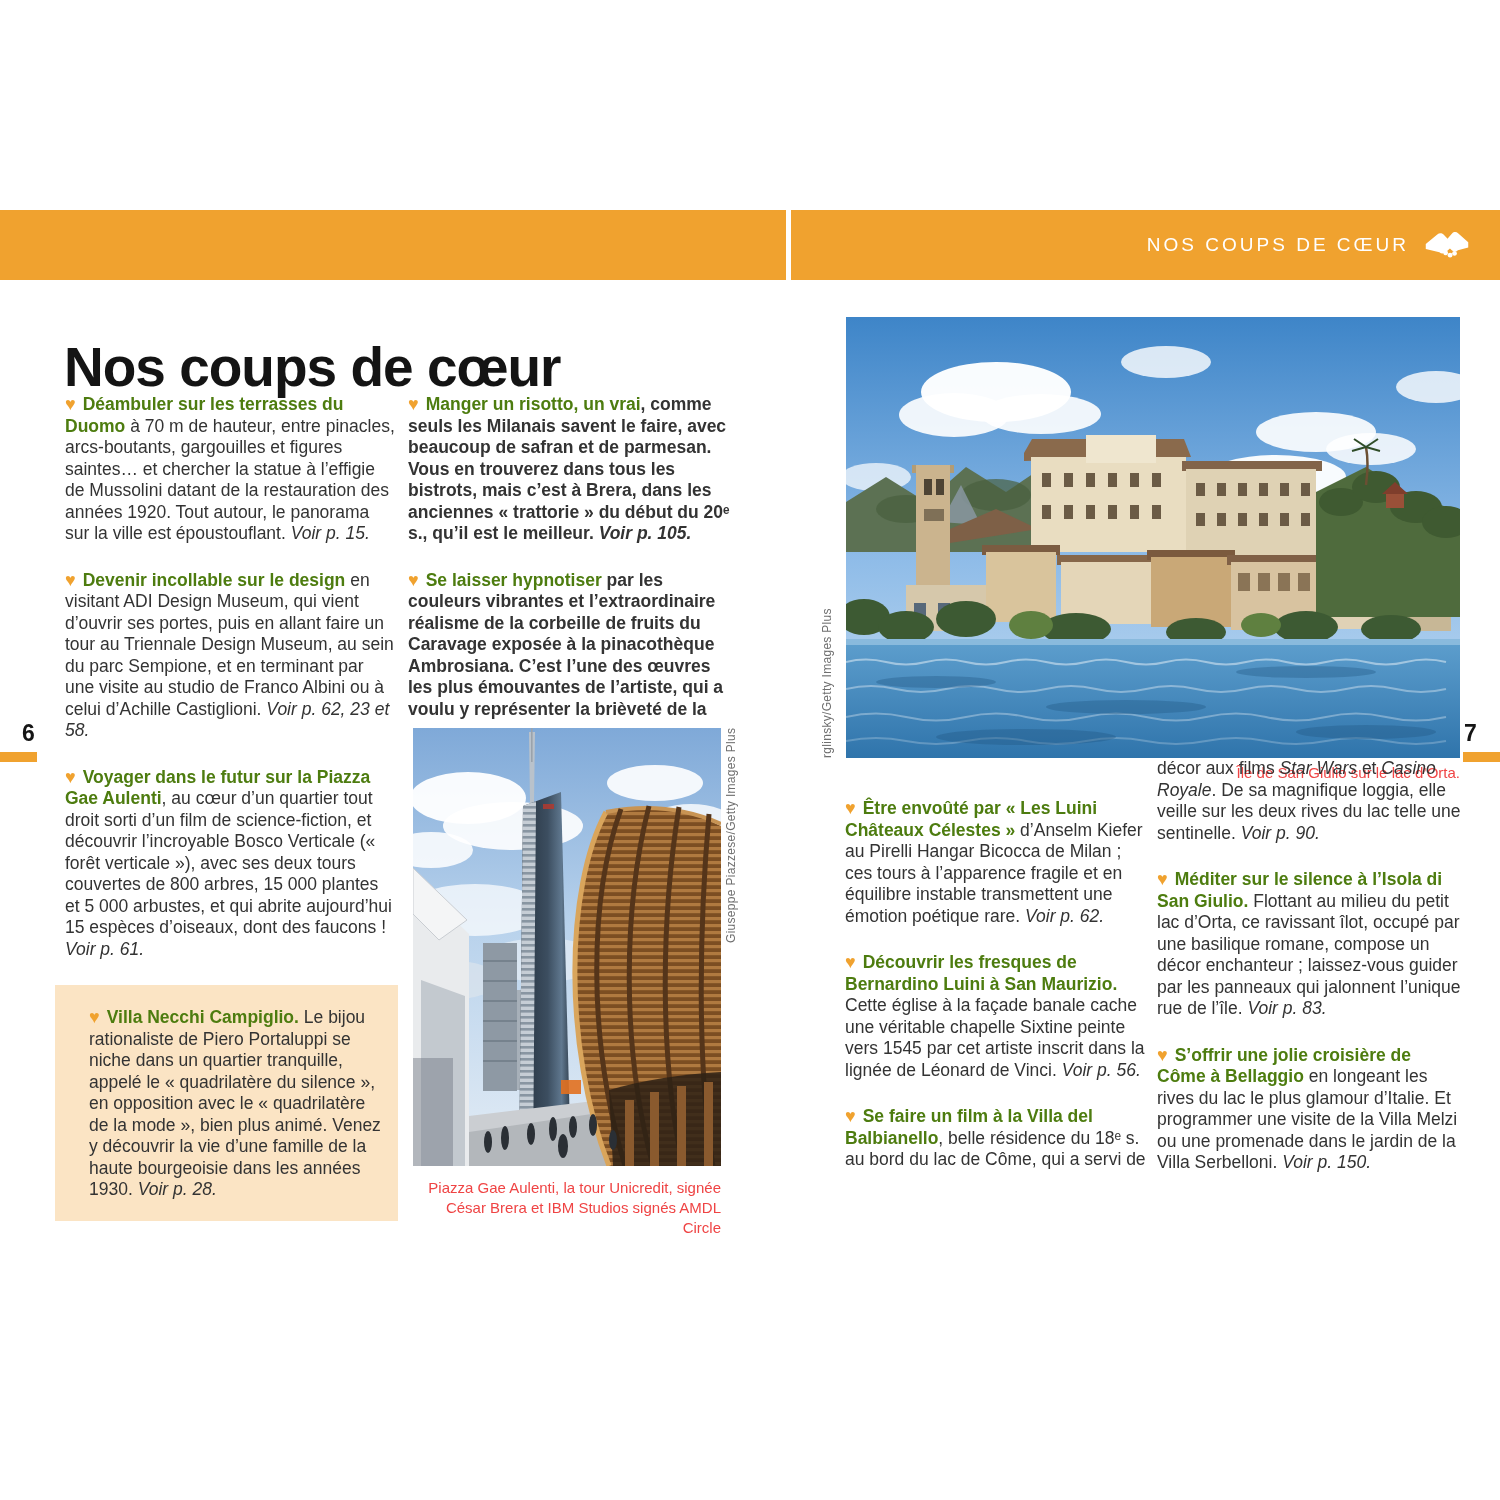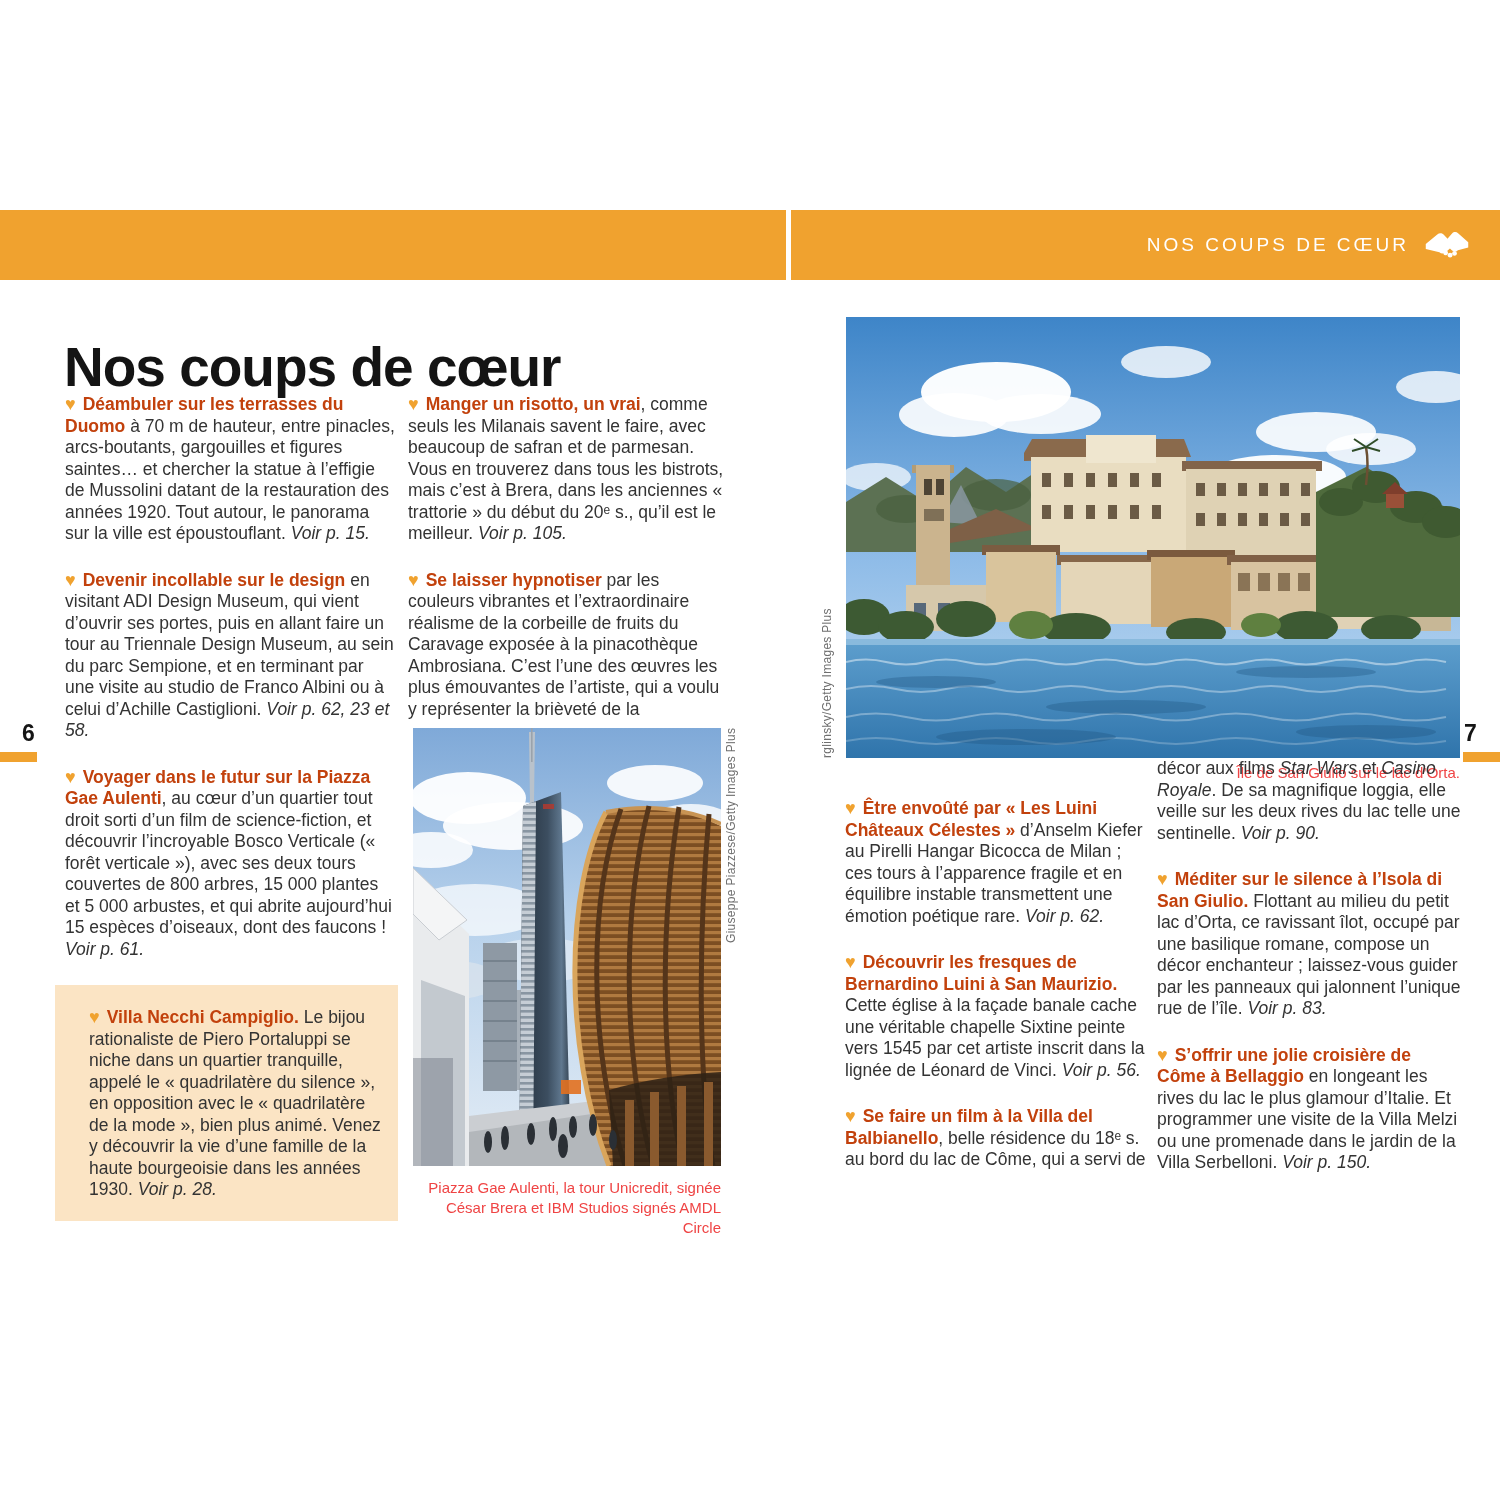--- a/index.html
+++ b/index.html
@@ -12,25 +12,25 @@
   .hbar-right{left:791px;width:709px;display:flex;align-items:center;justify-content:flex-end;
               gap:15px;padding-right:30px;box-sizing:border-box;}
   .hbar-label{color:#ffffff;font-size:19px;letter-spacing:3px;font-weight:400;}
   .hs-icon{width:46px;height:36px;display:block;}
   
   .page-title{position:absolute;left:64px;top:298px;font-size:55px;font-weight:600;
               color:#141414;letter-spacing:-1px;}
   
   .col{position:absolute;font-size:17.5px;line-height:21.5px;color:#333;}
   .col p{margin:0 0 25px 0;}
-  .col b{color:#c2410c;}
+  .col b{color:#4d7c0f;}
   .heart{color:#F0A22F;font-size:18px;margin-right:7px;}
   .voir{font-style:italic;}
   .col-l1{left:65px;top:394px;width:332px;}
-  .col-l2{left:408px;top:394px;width:322px;}
+  .col-l2{left:408px;top:394px;width:322px;font-weight:bold;}
   .col-r1{left:845px;top:798px;width:307px;}
   .col-r2{left:1157px;top:758px;width:306px;}
   
   .hl-box{background:#FBE4C4;box-sizing:border-box;width:343px;margin-left:-10px;
           padding:22px 16px 20px 34px;}
   
   .photo{position:absolute;display:block;}
   .photo svg{display:block;}
   .photo-left{left:413px;top:728px;width:308px;height:438px;}
   .photo-right{left:846px;top:317px;width:614px;height:441px;}

